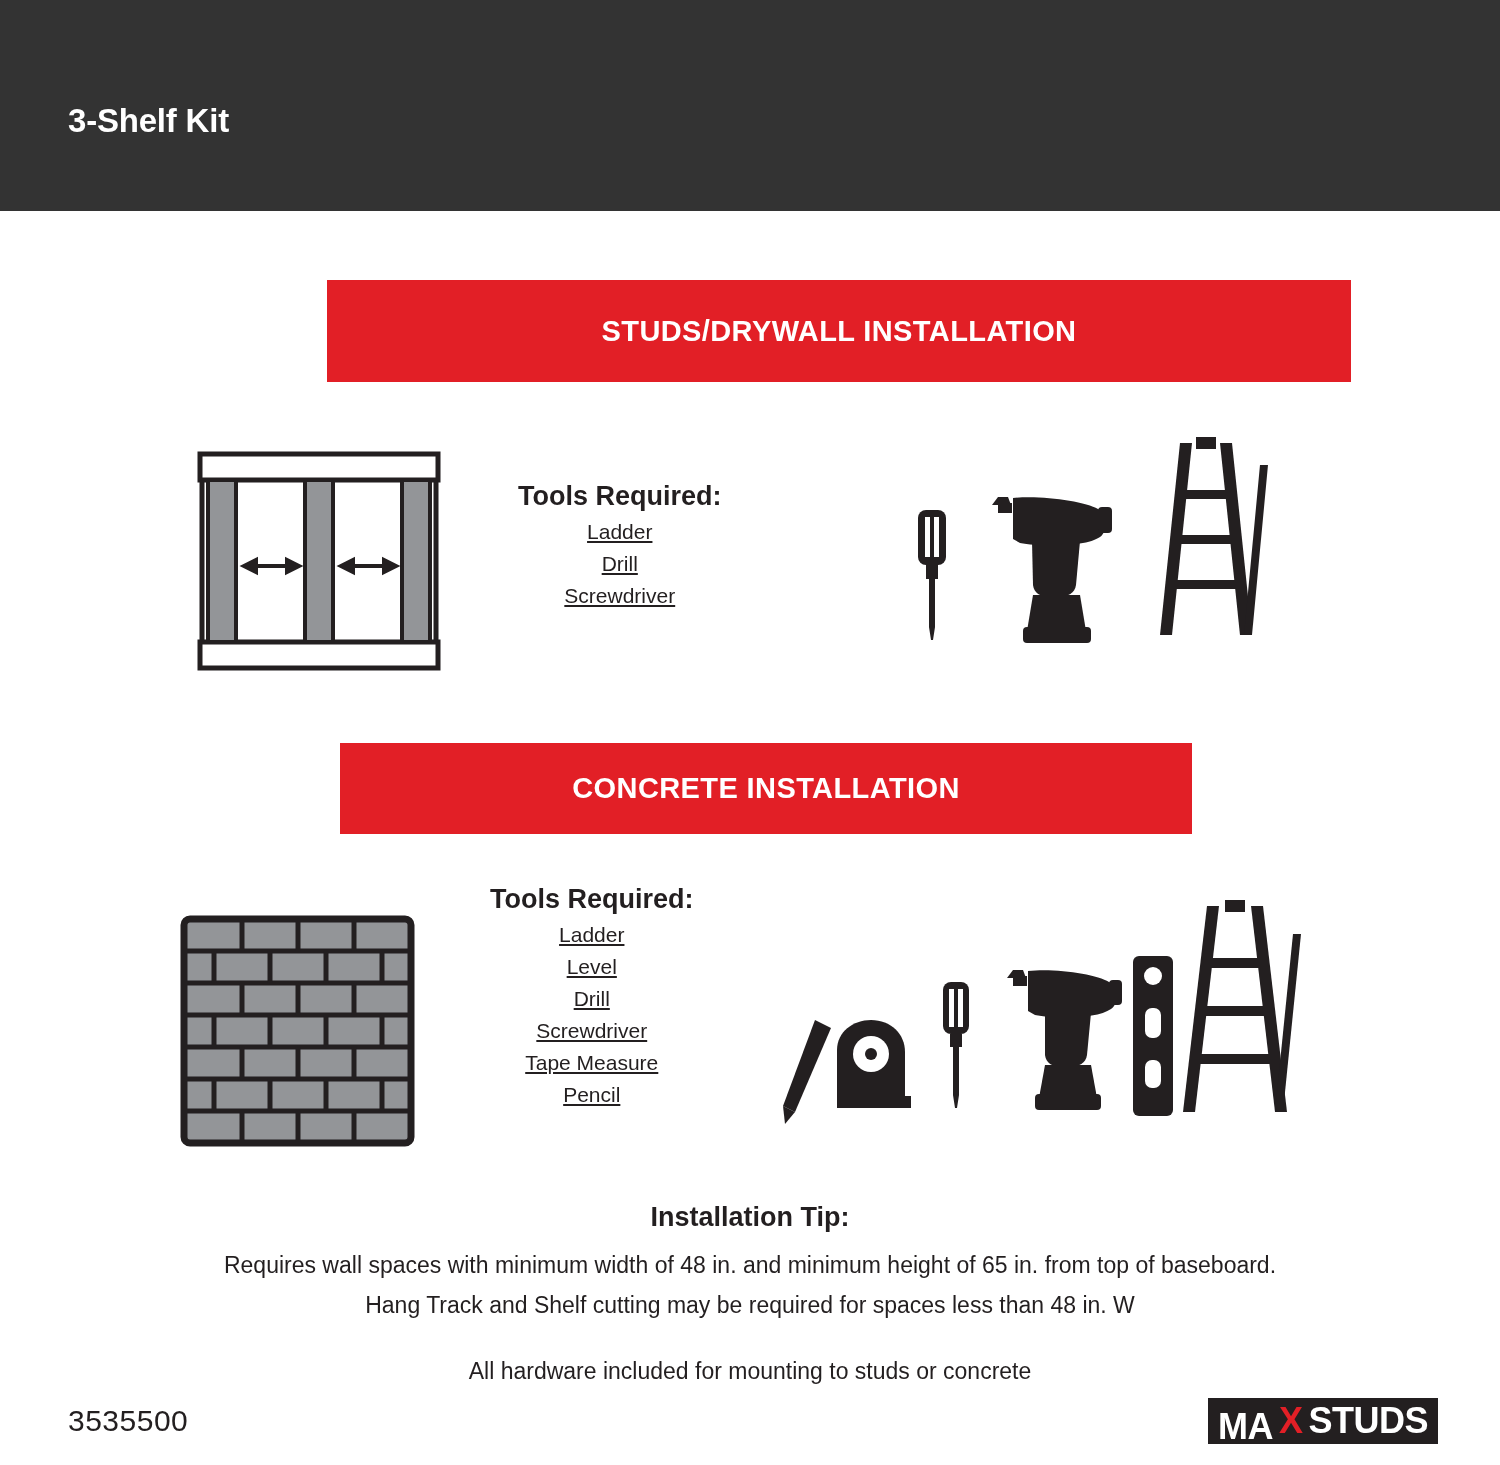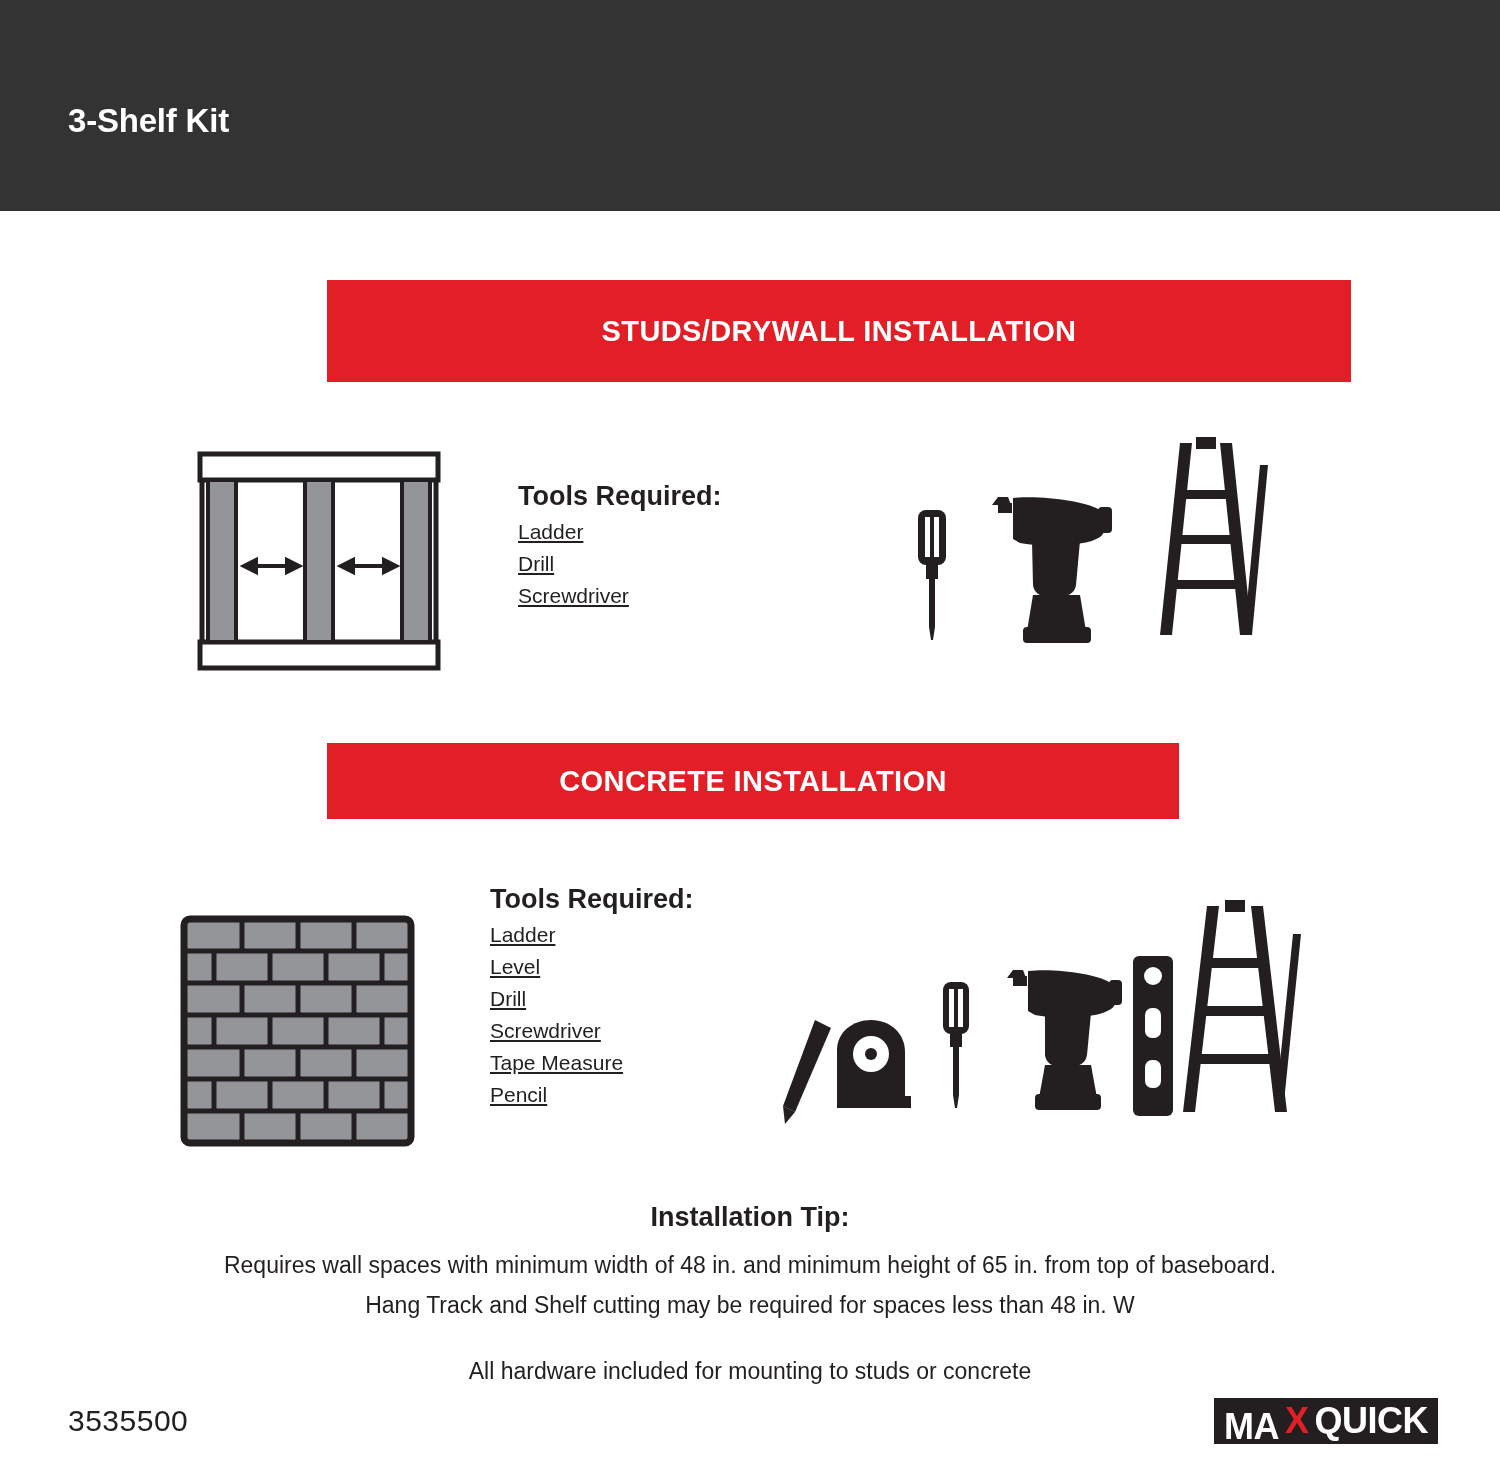--- a/index.html
+++ b/index.html
@@ -64,29 +64,30 @@
     font-size: 29px;
     letter-spacing: 0.4px;
   }
   #banner-studs {
     left: 327px;
     top: 280px;
     width: 1024px;
     height: 102px;
   }
   #banner-concrete {
-    left: 327px;
+    left: 340px;
     top: 743px;
     width: 852px;
-    height: 76px;
+    height: 91px;
   }
 
   
   .tools-block {
     position: absolute;
+    text-align: center;
   }
   .tools-title {
     font-size: 27px;
     font-weight: bold;
     margin-bottom: 4px;
   }
   .tools-list {
     font-size: 21px;
     line-height: 1.52;
     font-weight: normal;
@@ -399,14 +400,14 @@
 
 <div class="tip-title">Installation Tip:</div>
 <div class="tip-line" id="tip-line-1">Requires wall spaces with minimum width of 48 in. and minimum height of 65 in. from top of baseboard.</div>
 <div class="tip-line" id="tip-line-2">Hang Track and Shelf cutting may be required for spaces less than 48 in. W</div>
 <div class="tip-line" id="tip-line-3">All hardware included for mounting to studs or concrete</div>
 
 <div class="sku">3535500</div>
 <div class="logo">
   <span class="max">MA</span>
   <span class="x-wrap">X</span>
-  <span class="load">QUICK</span>
+  <span class="load">STUDS</span>
 </div>
 
 </body></html>

